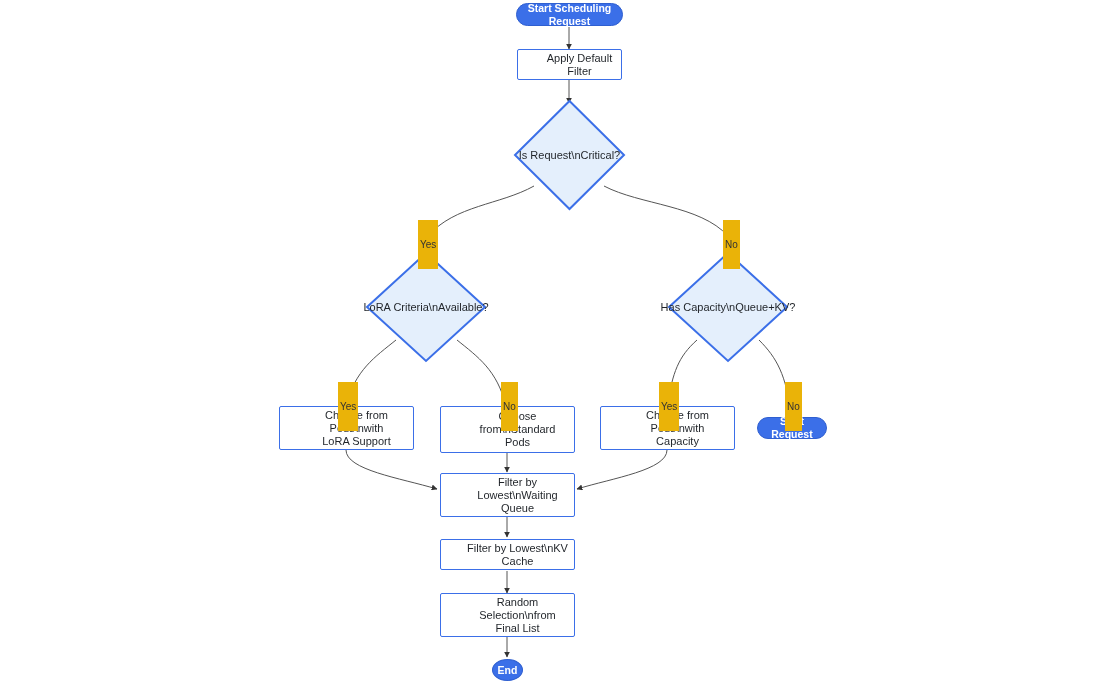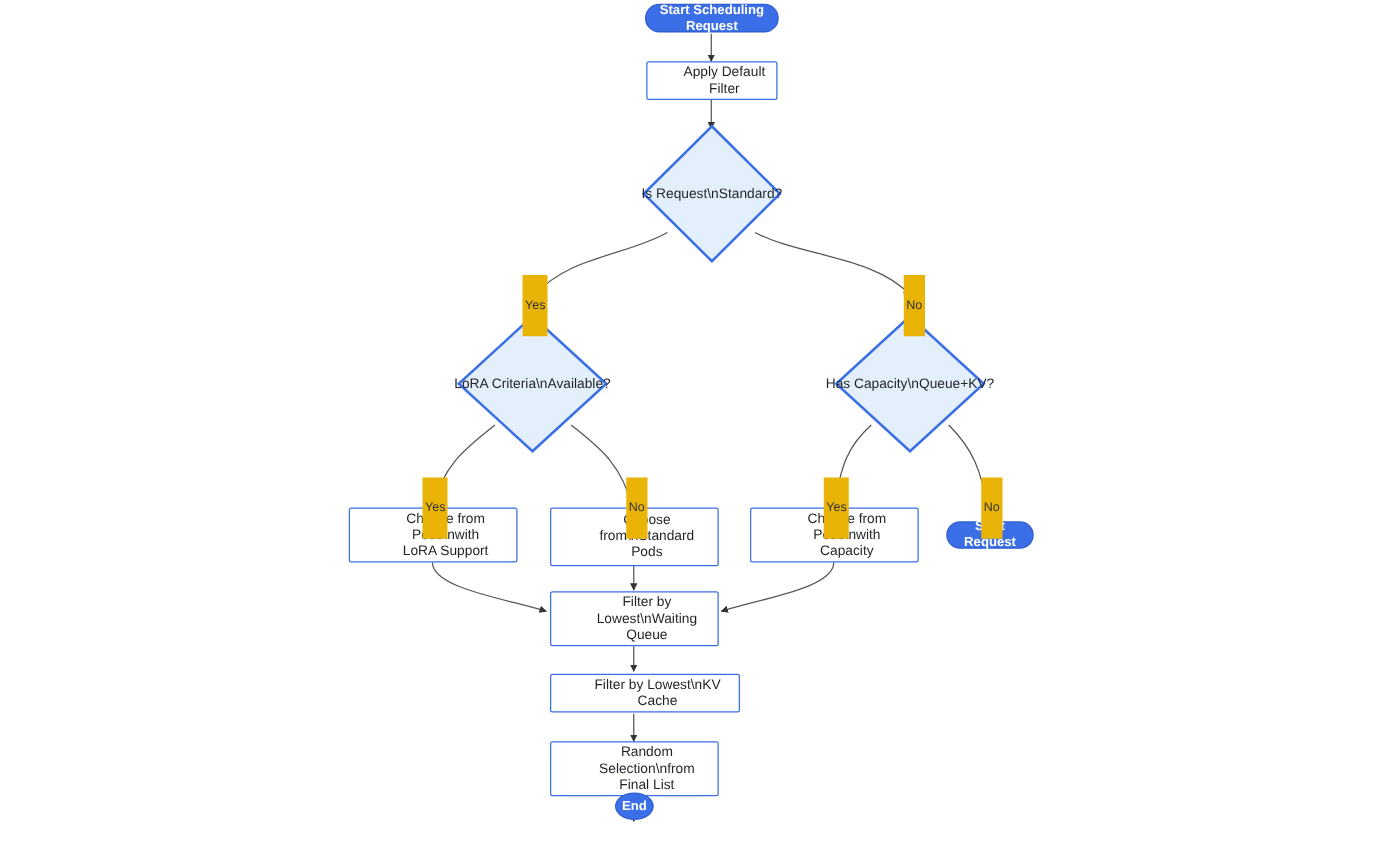--- a/index.html
+++ b/index.html
@@ -120,21 +120,21 @@
   </div>
 
   <div class="node process" style="left:517px; top:49px; width:105px; height:31px;">
     <span>Apply Default Filter</span>
   </div>
 
   <div class="diamond-wrap" style="left:513px; top:99px; width:113px; height:112px;">
     <svg width="113" height="112">
       <polygon points="56.5,2 111,56 56.5,110 2,56" fill="#e4effc" stroke="#3b6fe8" stroke-width="2"></polygon>
     </svg>
-    <div class="diamond-label">Is Request\nStandard?</div>
+    <div class="diamond-label">Is Request\nCritical?</div>
   </div>
 
   <div class="diamond-wrap" style="left:667px; top:251px; width:122px; height:112px;">
     <svg width="122" height="112">
       <polygon points="61,2 120,56 61,110 2,56" fill="#e4effc" stroke="#3b6fe8" stroke-width="2"></polygon>
     </svg>
     <div class="diamond-label">Has Capacity\nQueue+KV?</div>
   </div>
 
   <div class="diamond-wrap" style="left:365px; top:251px; width:122px; height:112px;">
@@ -161,30 +161,30 @@
 
   <div class="node terminal pill" style="left:757px; top:417px; width:70px; height:22px;">
     <span>Start Request</span>
   </div>
 
   <div class="node process" style="left:440px; top:473px; width:135px; height:44px;">
     <span>Filter by Lowest\nWaiting
 Queue</span>
   </div>
 
-  <div class="node process" style="left:440px; top:539px; width:152px; height:31px;">
+  <div class="node process" style="left:440px; top:539px; width:135px; height:31px;">
     <span>Filter by Lowest\nKV Cache</span>
   </div>
 
   <div class="node process" style="left:440px; top:593px; width:135px; height:44px;">
     <span>Random Selection\nfrom
 Final List</span>
   </div>
 
-  <div class="node terminal ellipse" style="left:492px; top:634px; width:31px; height:22px;">
+  <div class="node terminal ellipse" style="left:492px; top:659px; width:31px; height:22px;">
     <span>End</span>
   </div>
 
   <div class="edge-label" style="left:418px; top:220px;">Yes</div>
   <div class="edge-label" style="left:723px; top:220px;">No</div>
   <div class="edge-label" style="left:338px; top:382px;">Yes</div>
   <div class="edge-label" style="left:501px; top:382px;">No</div>
   <div class="edge-label" style="left:659px; top:382px;">Yes</div>
   <div class="edge-label" style="left:785px; top:382px;">No</div>
 

